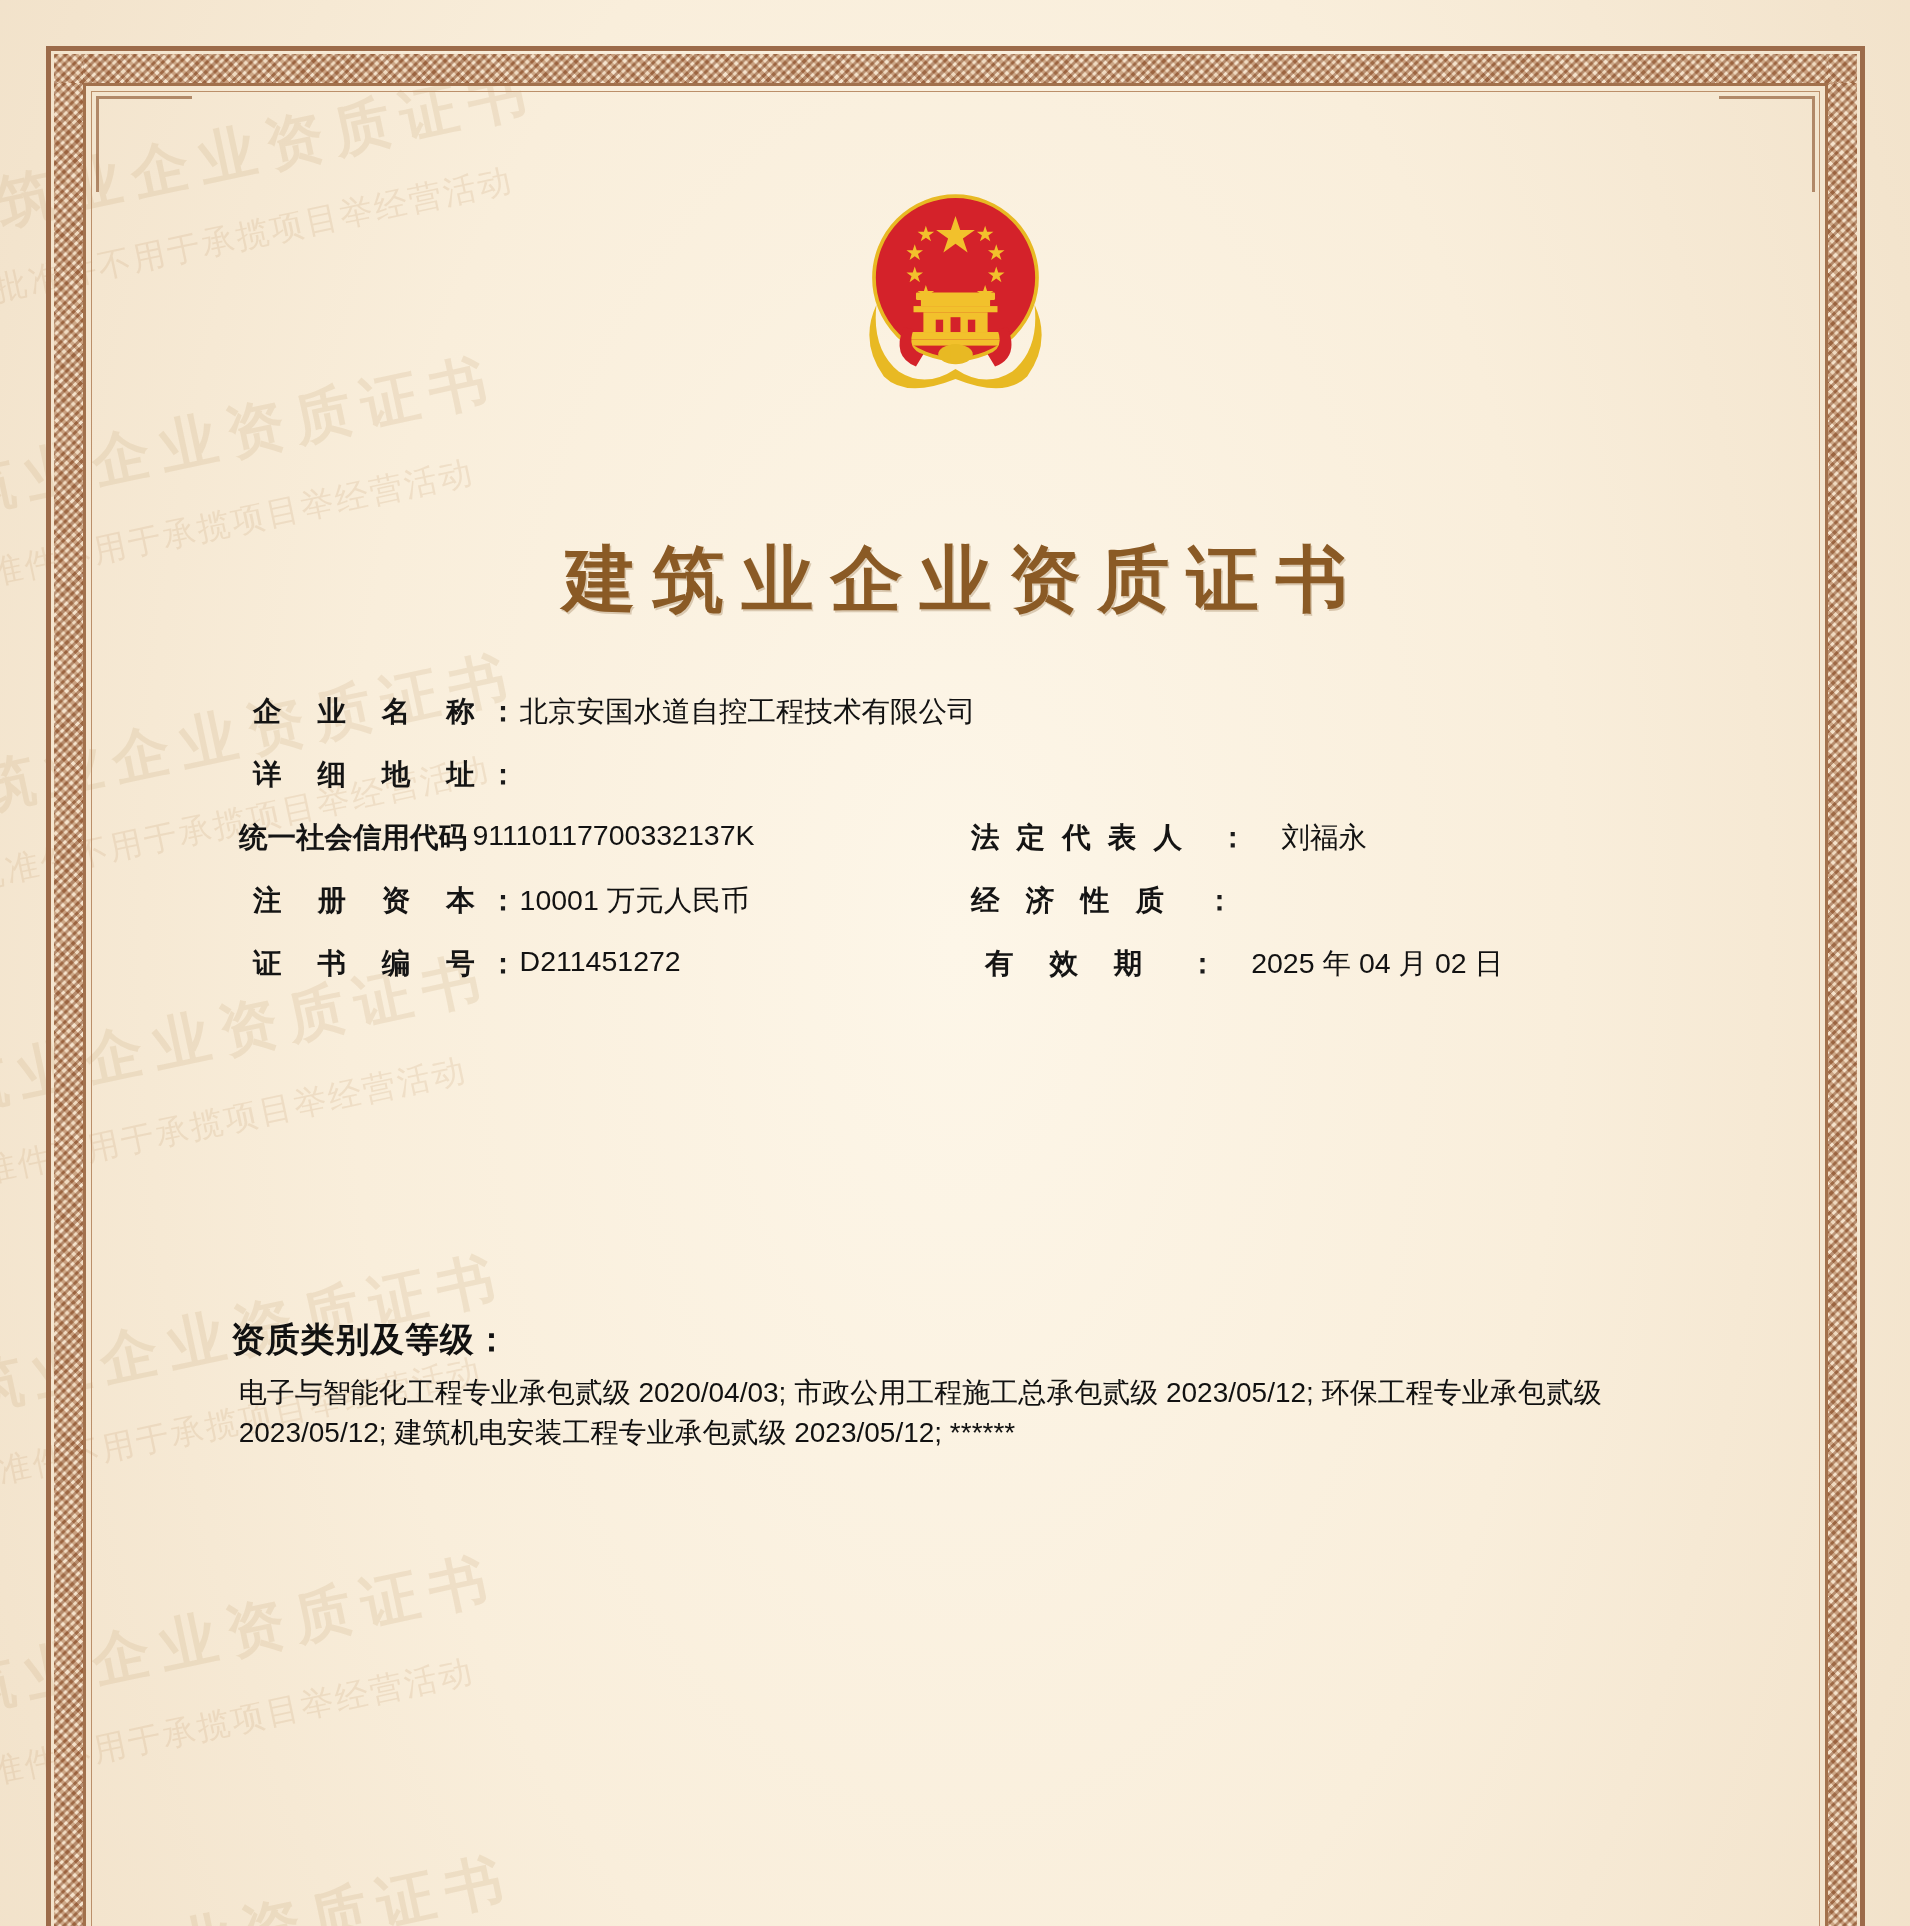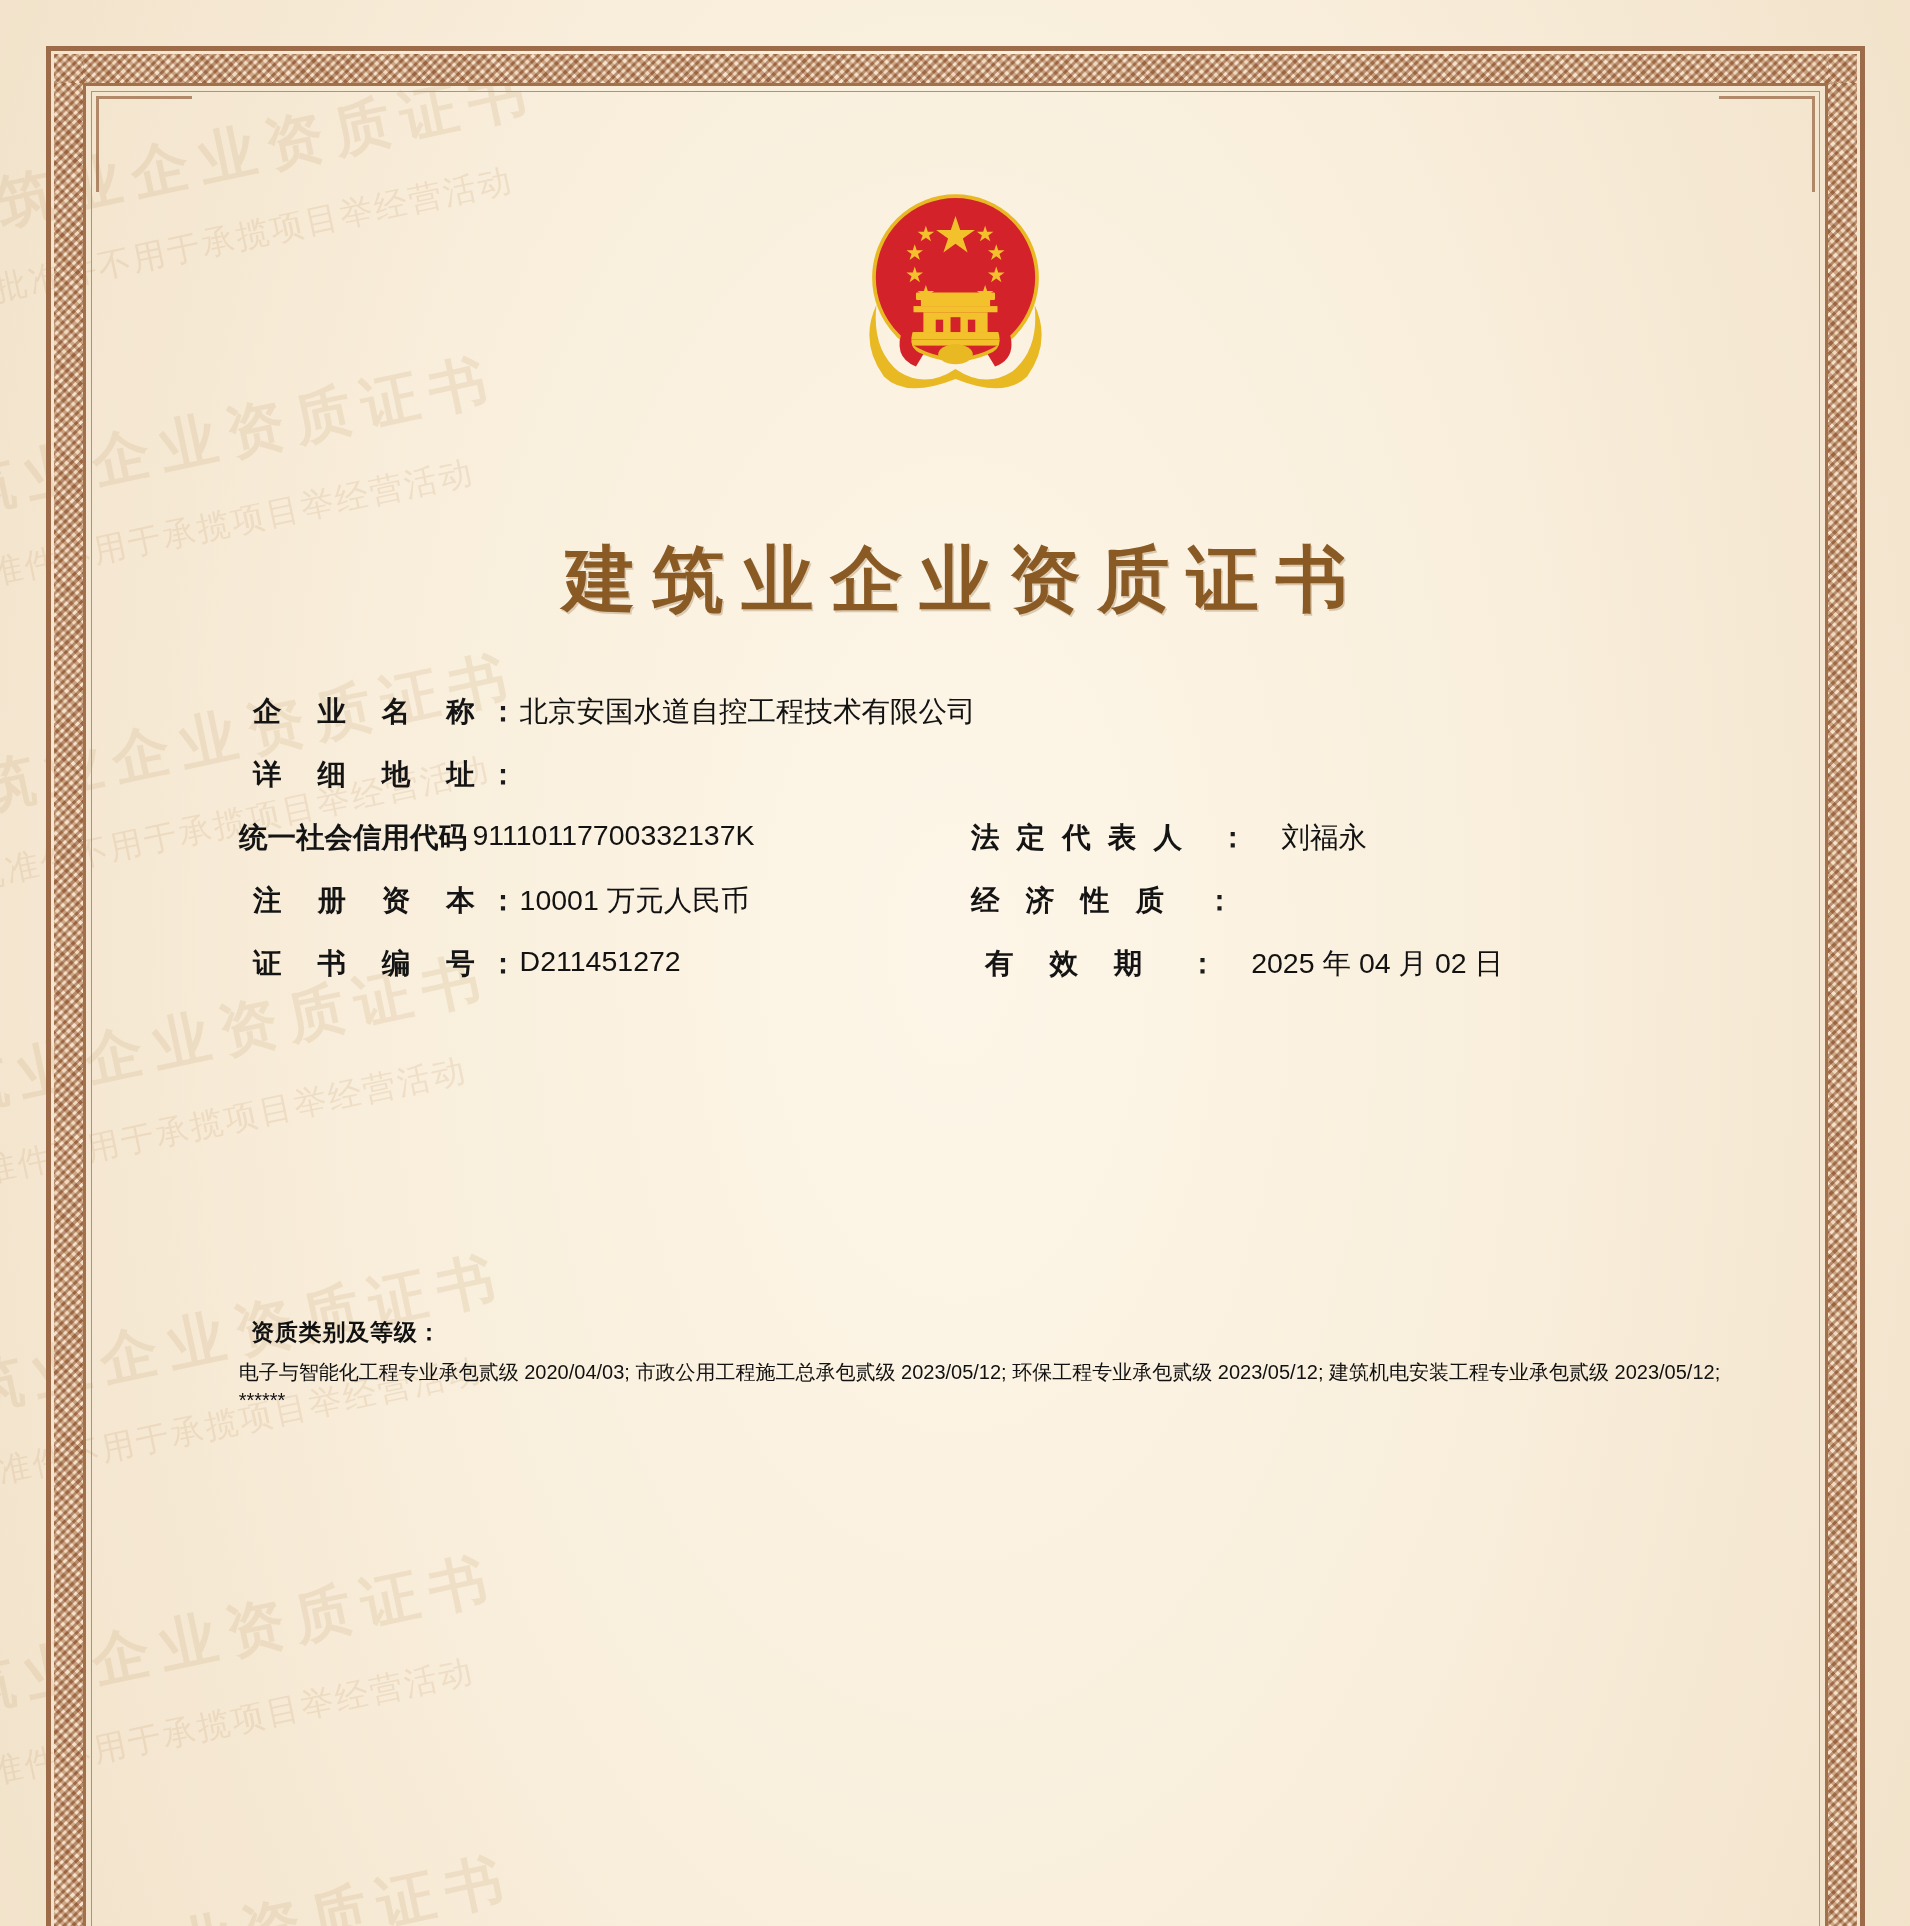--- a/index.html
+++ b/index.html
@@ -165,28 +165,27 @@
 
   
   .qual {
     position: absolute;
     left: 231px;
     right: 162px;
     top: 1317px;
     color: #111;
   }
   .qual-title {
-    font-size: 23px;
+    font-size: 34px;
     font-weight: bold;
     margin-bottom: 10px;
     letter-spacing: 0.8px;
-    margin-left: 20px;
   }
   .qual-body {
-    font-size: 20px;
+    font-size: 28px;
     line-height: 1.42;
     padding-left: 7.7px;
   }
 
   
   .corner {
     position: absolute;
     width: 96px;
     height: 96px;
     border: 3.9px solid #9b6a46;

